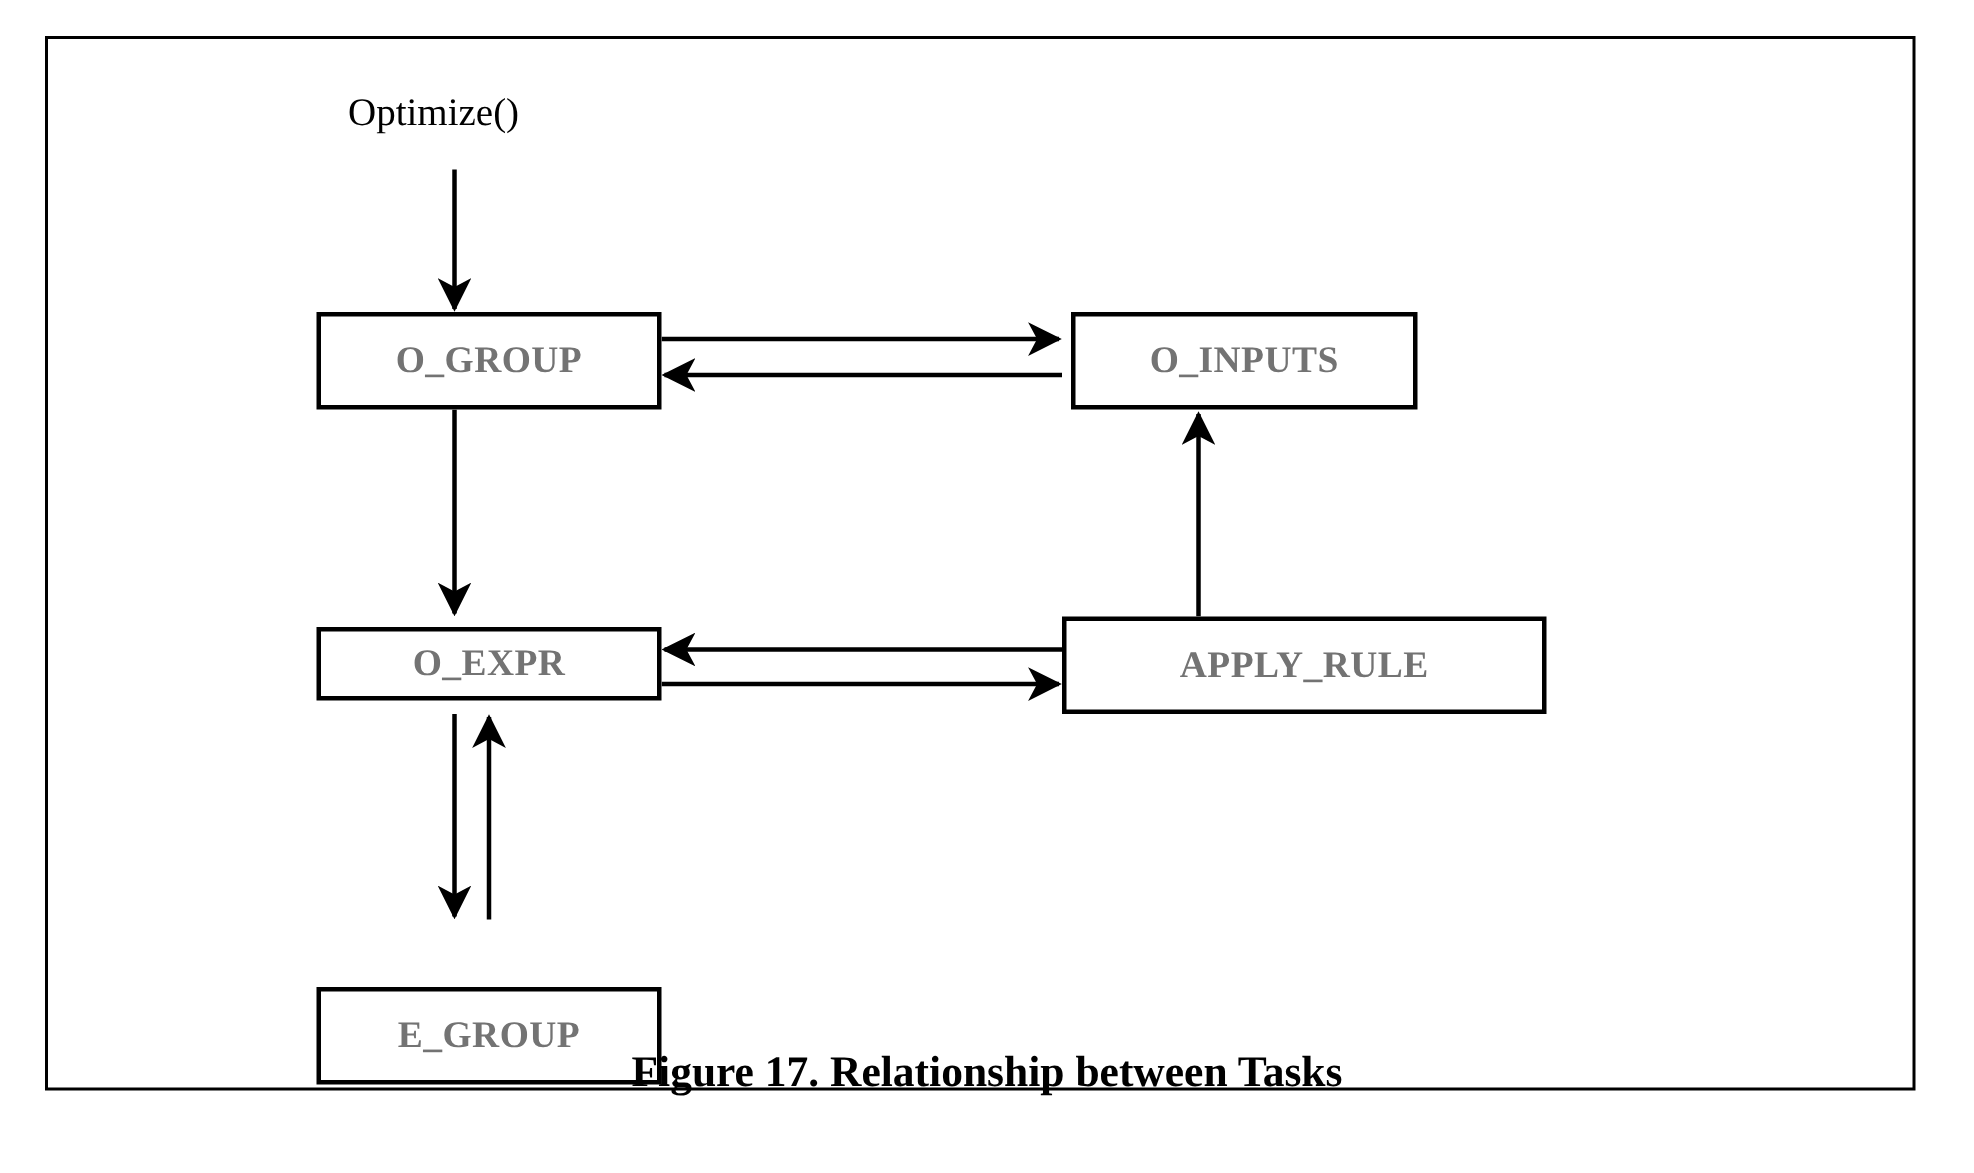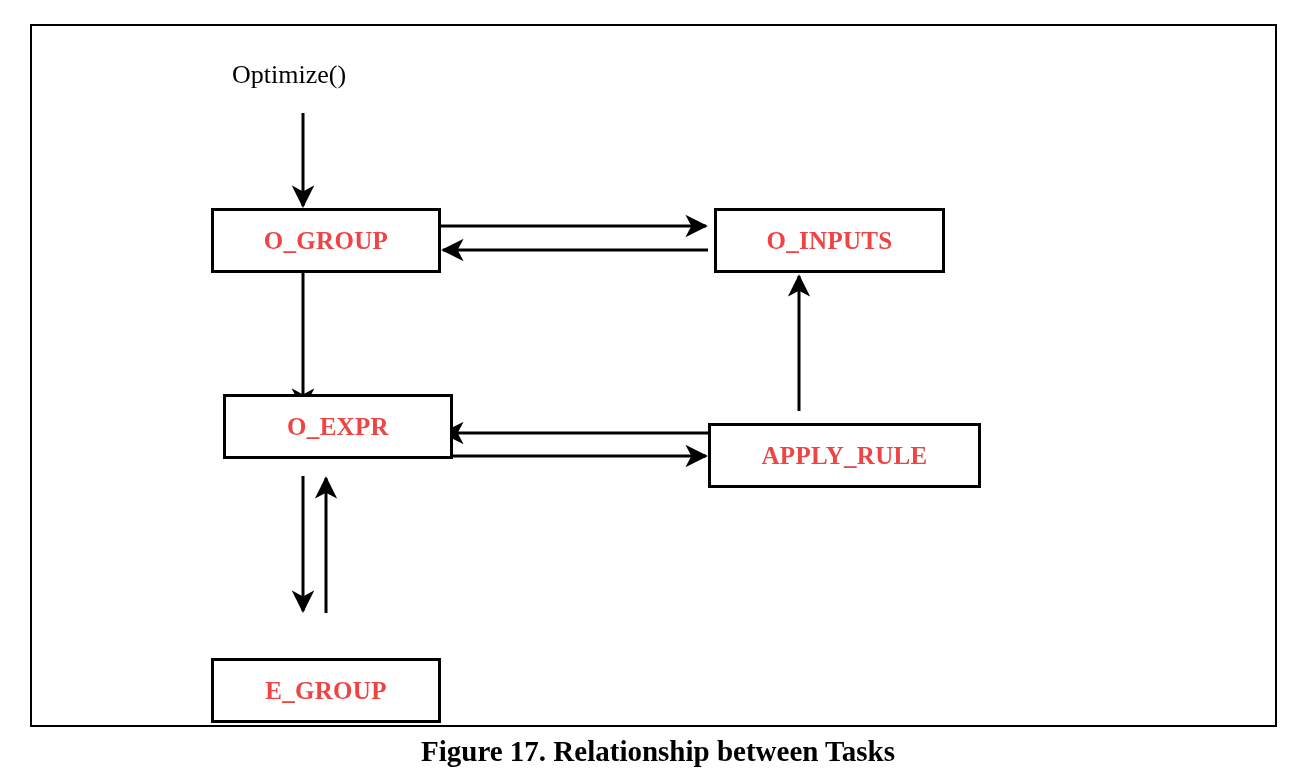--- a/index.html
+++ b/index.html
@@ -45,39 +45,39 @@
     background: #ffffff;
     display: flex;
     align-items: center;
     justify-content: center;
   }
   .node-label {
     font-family: "Liberation Serif", "DejaVu Serif", serif;
     font-weight: bold;
     font-size: 25px;
     letter-spacing: 0.3px;
-    color: #ef4444;
+    color: #737373;
     white-space: nowrap;
     line-height: 1;
   }
   #entry-label {
     position: absolute;
     left: 232px;
     top: 62px;
     font-family: "Liberation Serif", "DejaVu Serif", serif;
     font-weight: normal;
     font-size: 26px;
     color: #000000;
     white-space: nowrap;
     line-height: 1;
   }
   #figure-caption {
     position: absolute;
     left: 0;
-    top: 736px;
+    top: 700px;
     width: 1316px;
     text-align: center;
     font-family: "Liberation Serif", "DejaVu Serif", serif;
     font-weight: bold;
     font-size: 29px;
     color: #000000;
     white-space: nowrap;
     line-height: 1.1;
   }
 </style>
@@ -120,25 +120,25 @@
   <div id="entry-label">Optimize()</div>
 
   <div class="node-box" style="left:211px; top:208px; width:230px; height:65px;">
     <span class="node-label">O_GROUP</span>
   </div>
 
   <div class="node-box" style="left:714px; top:208px; width:231px; height:65px;">
     <span class="node-label">O_INPUTS</span>
   </div>
 
-  <div class="node-box" style="left:211px; top:394px; width:230px; height:65px;margin-left:12px;">
+  <div class="node-box" style="left:211px; top:418px; width:230px; height:49px;">
     <span class="node-label">O_EXPR</span>
   </div>
 
-  <div class="node-box" style="left:708px; top:423px; width:273px; height:65px;">
+  <div class="node-box" style="left:708px; top:411px; width:323px; height:65px;">
     <span class="node-label">APPLY_RULE</span>
   </div>
 
   <div class="node-box" style="left:211px; top:613px; width:230px; height:65px;margin-top:45px;">
     <span class="node-label">E_GROUP</span>
   </div>
 
   <div id="figure-caption">Figure 17. Relationship between Tasks</div>
 
 </div>

